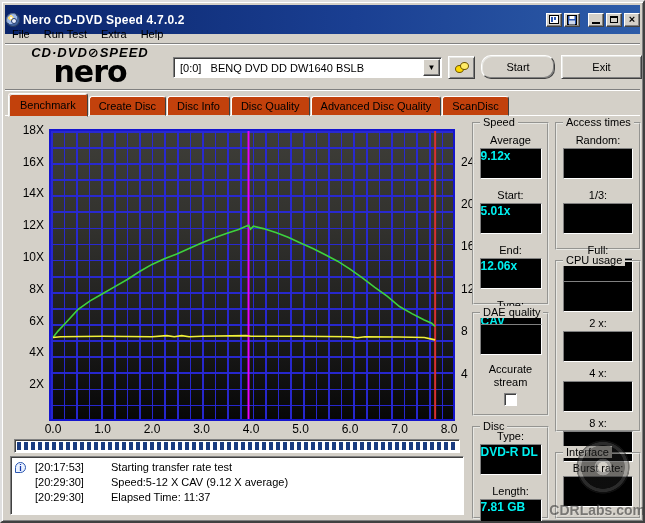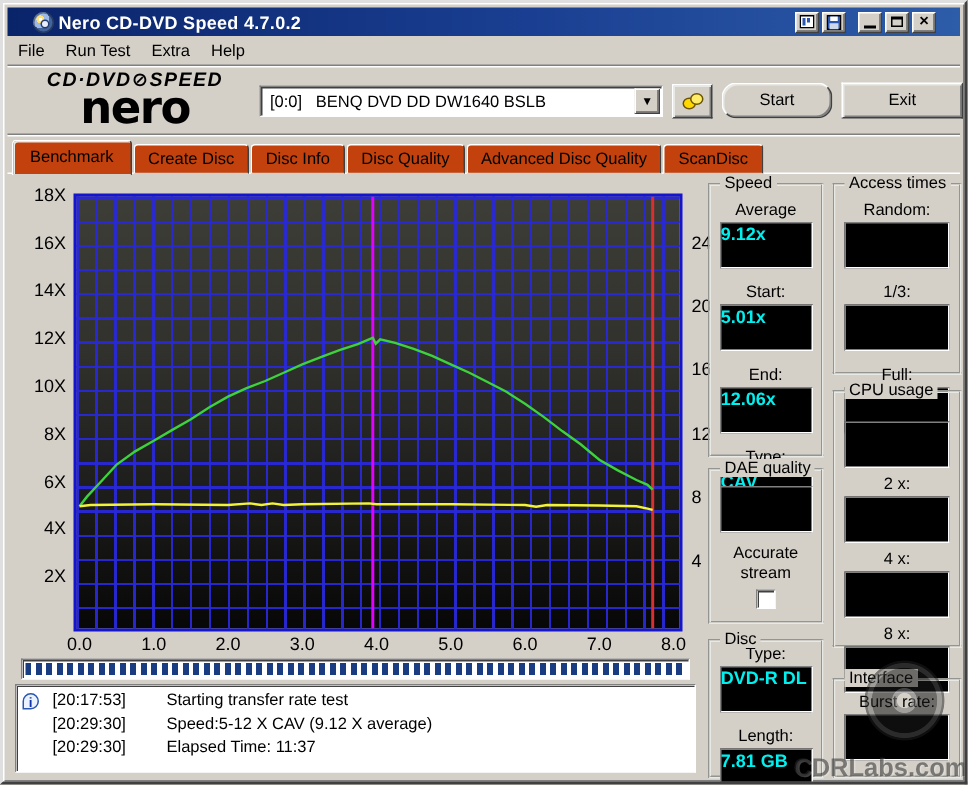--- a/index.html
+++ b/index.html
@@ -7,23 +7,23 @@
   #window{
     position:relative;width:645px;height:523px;
     background:#d4d0c8;
     border:2px solid;border-color:#dfdfdf #404040 #404040 #dfdfdf;
     box-shadow:inset 1px 1px 0 #fff, inset -1px -1px 0 #808080;
     font-family:"Liberation Sans","DejaVu Sans",sans-serif;
     font-size:11px;color:#000;overflow:hidden;
   }
   
   #titlebar{
-    position:absolute;left:3px;top:3px;right:3px;height:19px;
+    position:absolute;left:3px;top:3px;right:3px;height:29px;
     background:linear-gradient(90deg,#0a246a 0%,#1a3f92 55%,#2d5ca8 100%);
-    display:flex;align-items:center;padding:0 16px;
+    display:flex;align-items:center;padding:0 0;
   }
   .title-icon{width:14px;height:14px;border-radius:50%;
     background:radial-gradient(circle at 35% 35%,#ffffff 0 8%,#ffe27a 9% 20%,#9db9e8 21% 45%,#41639e 46% 78%,#16336e 79% 100%);
     box-shadow:inset 0 0 0 1px rgba(0,0,0,.4);margin:0 3px 0 1px;flex:none;position:relative;}
   .title-icon::after{content:"";position:absolute;left:5px;top:5px;width:4px;height:4px;border-radius:50%;background:#e8eefc;border:1px solid #243c6d;}
   #title-text{color:#fff;font-weight:bold;font-size:12px;flex:1;white-space:nowrap;letter-spacing:.2px;}
   .tb-btn{width:16px;height:14px;background:#d4d0c8;border:1px solid;border-color:#fff #404040 #404040 #fff;
     box-shadow:inset -1px -1px 0 #808080;display:flex;align-items:center;justify-content:center;
     font-size:10px;font-weight:bold;color:#000;margin-left:2px;flex:none;padding:0;line-height:1;}
   .tb-gap{width:6px;flex:none;}
@@ -108,21 +108,21 @@
   #gb-cpu{left:553px;top:258px;width:86px;height:172px;}
   #gb-dae{left:470px;top:310px;width:77px;height:104px;}
   #gb-disc{left:470px;top:424px;width:77px;height:93px;}
   #gb-interface{left:553px;top:450px;width:86px;height:67px;}
   #gb-cpu .plabel{margin-top:5px;}
   
   #wm-disc{position:absolute;left:563px;top:427px;width:76px;height:76px;border-radius:50%;pointer-events:none;z-index:5;
     background:radial-gradient(circle,
       rgba(0,0,0,0) 0 9%, rgba(120,120,120,.55) 10% 15%, rgba(25,25,25,.55) 16% 40%,
       rgba(95,95,95,.45) 41% 46%, rgba(30,30,30,.5) 47% 49%, rgba(0,0,0,0) 50%);}
-  #wm-text{position:absolute;right:-2px;top:500px;font-size:17px;font-weight:bold;
+  #wm-text{position:absolute;right:-2px;top:500px;font-size:14px;font-weight:bold;
     color:rgba(40,40,40,.55);text-shadow:1px 1px 0 rgba(255,255,255,.25);
     letter-spacing:0px;z-index:5;pointer-events:none;font-style:normal;}
 </style>
 </head>
 <body>
 
 <div id="window">
 
   <div id="titlebar">
     <span class="title-icon"></span>

